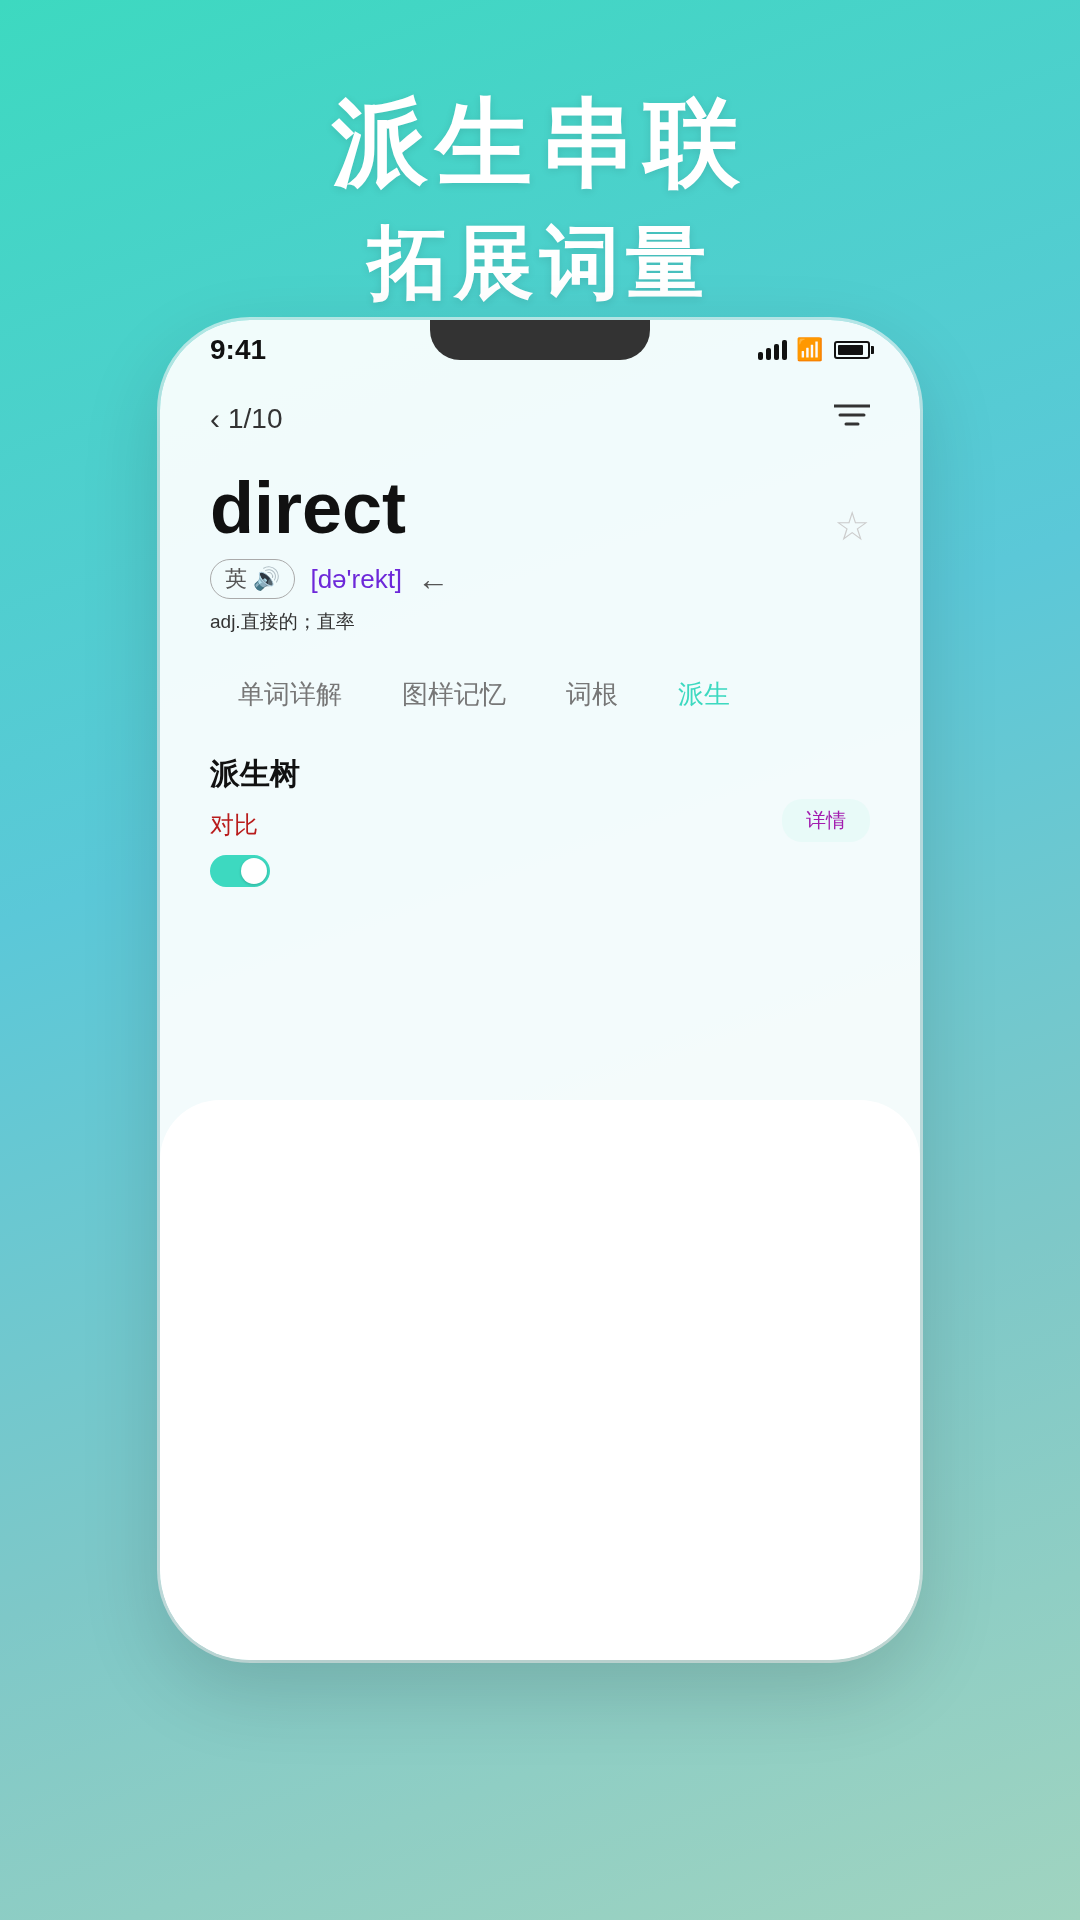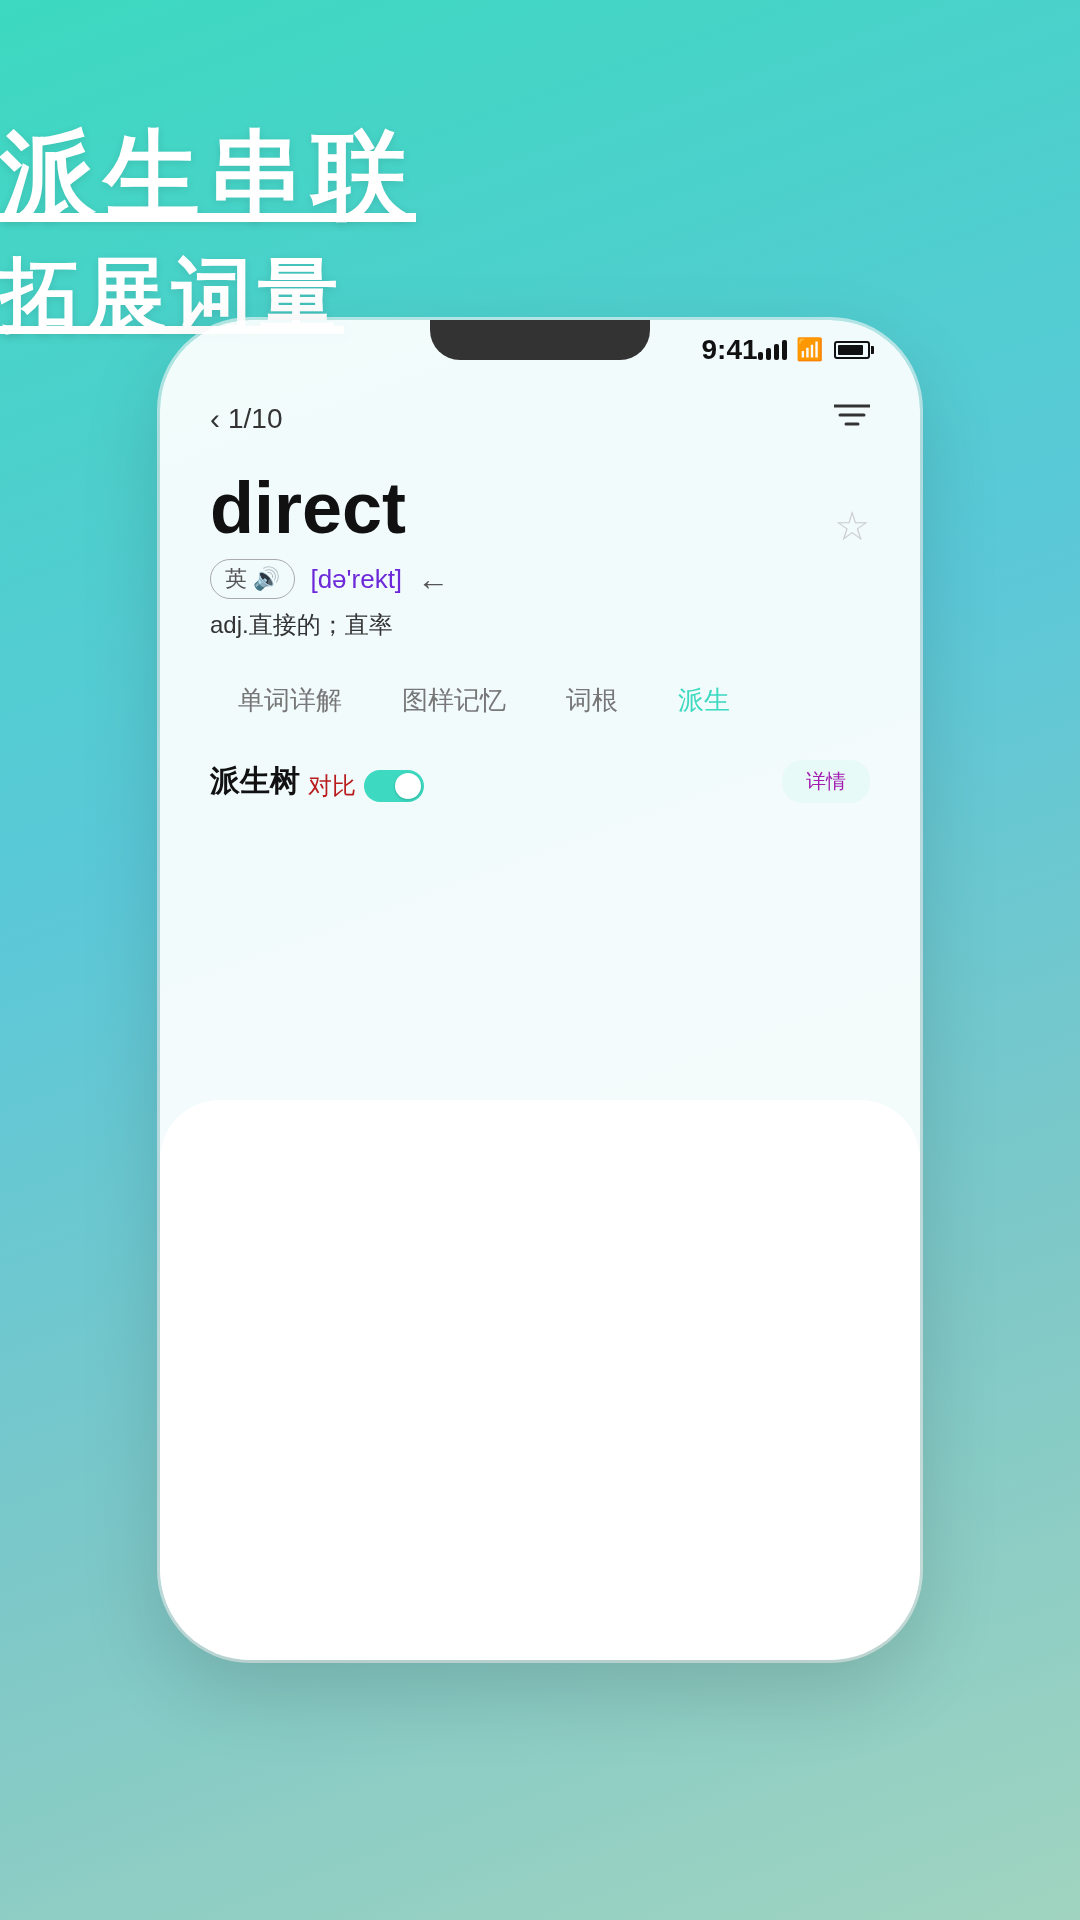--- a/index.html
+++ b/index.html
@@ -9,23 +9,23 @@
       width: 1080px;
       height: 1920px;
       overflow: hidden;
       font-family: -apple-system, 'PingFang SC', 'Helvetica Neue', Arial, sans-serif;
       background: linear-gradient(160deg, #3dd9c0 0%, #5bc8d8 40%, #7ec8c8 70%, #a0d4c0 100%);
       position: relative;
     }
 
     
     .header-text {
-      padding-top: 112px;
+      text-align: center;
+      padding-top: 80px;
       color: white;
-      text-decoration: underline;
     }
     .header-text .line1 {
       font-size: 96px;
       font-weight: 800;
       letter-spacing: 8px;
       text-shadow: 0 2px 8px rgba(0,0,0,0.1);
     }
     .header-text .line2 {
       font-size: 80px;
       font-weight: 700;
@@ -49,21 +49,21 @@
 
     
     .phone-notch-area {
       position: absolute;
       top: 0;
       left: 0;
       right: 0;
       height: 60px;
       display: flex;
       align-items: center;
-      justify-content: flex-end;
+      justify-content: space-between;
       padding: 0 50px;
       z-index: 10;
     }
     .phone-time {
       font-size: 28px;
       font-weight: 600;
       color: #111;
     }
     .phone-status-icons {
       display: flex;
@@ -197,21 +197,21 @@
     }
     .phonetic-text {
       font-size: 26px;
       color: #6d28d9;
     }
     .back-arrow {
       font-size: 32px;
       color: #555;
     }
     .word-meaning {
-      font-size: 24px;
+      font-size: 19px;
       color: #333;
       margin-bottom: 30px;
     }
 
     
     .tabs-row {
       display: flex;
       gap: 4px;
       margin-bottom: 30px;
     }
@@ -228,22 +228,23 @@
 
     
     .tree-header {
       display: flex;
       align-items: center;
       justify-content: space-between;
       margin-bottom: 20px;
     }
     .tree-label-row {
       display: flex;
-      align-items: flex-end;
-      gap: 8px;
+      align-items: flex-start;
+      gap: 14px;
+      flex-direction: column;
     }
     .tree-label {
       font-size: 30px;
       font-weight: 700;
       color: #111;
     }
     .compare-text {
       font-size: 24px;
       color: #b91c1c;
     }

